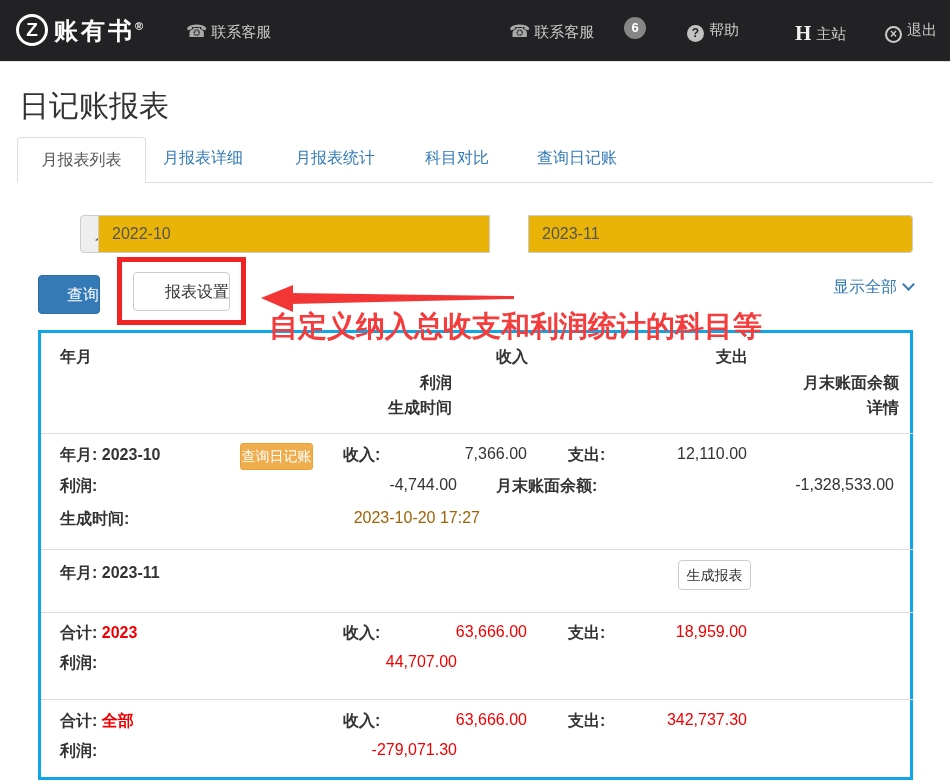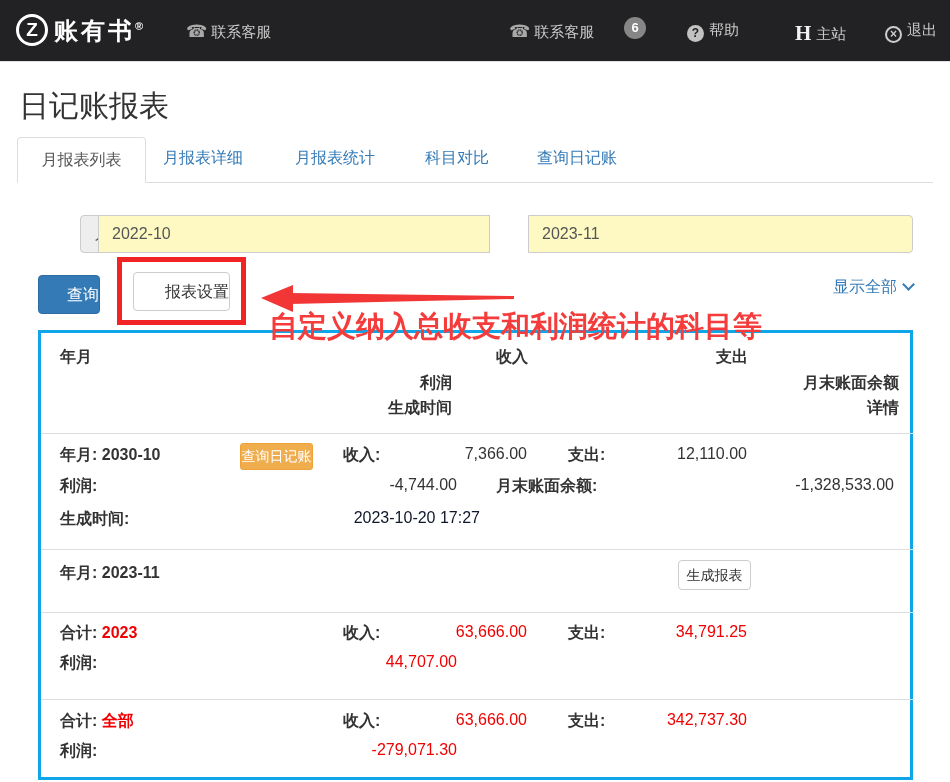--- a/index.html
+++ b/index.html
@@ -28,21 +28,21 @@
   .page-title { position:absolute; left:19px; top:86px; font-size:30px; color:#333; }
   .tabs-line { position:absolute; left:17px; top:182px; width:916px; height:1px; background:#ddd; }
   .tab-active { position:absolute; left:17px; top:137px; width:129px; height:46px; background:#fff;
                 border:1px solid #ddd; border-bottom:1px solid #fff; border-radius:4px 4px 0 0; z-index:2;
                 color:#555; font-size:16px; text-align:center; line-height:44px; }
   .tab-link { position:absolute; top:148px; color:#337ab7; font-size:16px; cursor:pointer; white-space:nowrap;text-align:right; }
 
   
   .igroup { position:absolute; top:215px; height:38px; font-size:16px; }
   .addon { background:#eee; border:1px solid #ccc; color:#555; text-align:center; line-height:36px;margin-left:42px; }
-  .tinput { background:#fef9c3; border:1px solid #ccc; color:#555; padding:0 13px; font-size:16px;
+  .tinput { background:#eab308; border:1px solid #ccc; color:#555; padding:0 13px; font-size:16px;
             font-family:"Liberation Sans","DejaVu Sans",sans-serif; height:38px; }
   .btn { position:absolute; border-radius:4px; font-size:16px; text-align:right; cursor:pointer;
          font-family:Liberation Sans, sans-serif; }
   .btn-primary { left:38px; top:275px; width:62px; height:39px; background:#337ab7; border:1px solid #2e6da4; color:#fff; line-height:37px; }
   .btn-default { left:133px; top:272px; width:97px; height:39px; background:#fff; border:1px solid #ccc; color:#333; line-height:37px; }
   .show-all { position:absolute; top:277px; right:37px; color:#337ab7; font-size:16px; cursor:pointer; }
   .chev { display:inline-block; width:9px; height:9px; border-right:2px solid #337ab7; border-bottom:2px solid #337ab7;
           transform:rotate(45deg); margin-left:7px; vertical-align:3px; }
 
   
@@ -50,21 +50,21 @@
   .red-note { position:absolute; left:269px; top:307px; color:#f53c3c; font-size:29px; font-weight:bold; z-index:5; white-space:nowrap; }
   .arrow-svg { position:absolute; left:260px; top:284px; z-index:5; }
 
   
   .rpt { position:absolute; left:38px; top:330px; width:875px; height:450px; border:3px solid #0ea5e9; background:#fff; }
   .divider { position:absolute; left:0; width:873px; height:1px; background:#ddd; }
   .cell { position:absolute; font-size:16px; color:#333; white-space:nowrap; }
   .lbl { font-weight:bold; color:#333; }
   .red { color:#f00000; }
   .redb { color:#f00000; font-weight:bold; }
-  .grey { color:#0f172a; }
+  .grey { color:#a16207; }
   .btn-warn { position:absolute; left:199px; top:110px; width:73px; height:27px; background:#f0ad4e; border:1px solid #eea236;
               border-radius:3px; color:#fff; font-size:14px; line-height:25px; text-align:center; cursor:pointer; }
   .btn-gen { position:absolute; left:637px; top:227px; width:73px; height:30px; background:#fff; border:1px solid #ccc;
              border-radius:4px; color:#333; font-size:14px; line-height:28px; text-align:center; cursor:pointer; }
 </style>
 </head>
 <body>
 
 <div class="canvas">
 
@@ -133,21 +133,21 @@
       <div class="cell lbl" style="right:11px; top:40px;">月末账面余额</div>
       <div class="cell lbl" style="right:458px; top:65px;">生成时间</div>
       <div class="cell lbl" style="right:11px; top:65px;">详情</div>
     </div>
 
     <div class="divider" style="top:100px;"></div>
 
     <div>
       <div class="cell" style="left:19px; top:112px;">
         <span class="lbl">年月:</span>
-        <span class="lbl">2030-10</span>
+        <span class="lbl">2023-10</span>
       </div>
       <div class="btn-warn">查询日记账</div>
       <div class="cell lbl" style="left:302px; top:112px;">收入:</div>
       <div class="cell" style="right:383px; top:112px;">7,366.00</div>
       <div class="cell lbl" style="left:527px; top:112px;">支出:</div>
       <div class="cell" style="right:163px; top:112px;">12,110.00</div>
 
       <div class="cell lbl" style="left:19px; top:143px;">利润:</div>
       <div class="cell" style="right:453px; top:143px;">-4,744.00</div>
       <div class="cell lbl" style="left:455px; top:143px;">月末账面余额:</div>
@@ -170,21 +170,21 @@
     <div class="divider" style="top:279px;"></div>
 
     <div>
       <div class="cell" style="left:19px; top:290px;">
         <span class="lbl">合计:</span>
         <span class="redb">2023</span>
       </div>
       <div class="cell lbl" style="left:302px; top:290px;">收入:</div>
       <div class="cell red" style="right:383px; top:290px;">63,666.00</div>
       <div class="cell lbl" style="left:527px; top:290px;">支出:</div>
-      <div class="cell red" style="right:163px; top:290px;">34,791.25</div>
+      <div class="cell red" style="right:163px; top:290px;">18,959.00</div>
       <div class="cell lbl" style="left:19px; top:320px;">利润:</div>
       <div class="cell red" style="right:453px; top:320px;">44,707.00</div>
     </div>
 
     <div class="divider" style="top:366px;"></div>
 
     <div>
       <div class="cell" style="left:19px; top:378px;">
         <span class="lbl">合计:</span>
         <span class="redb">全部</span>

